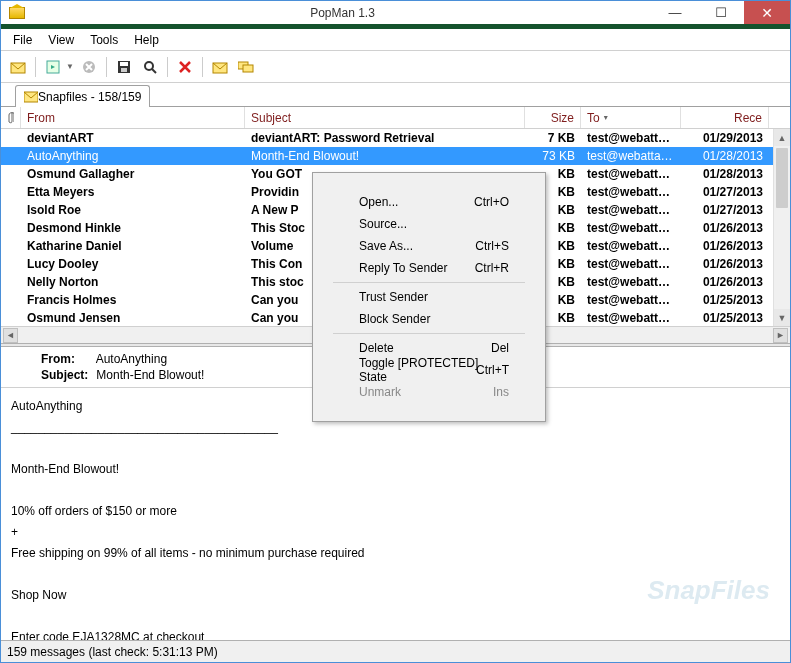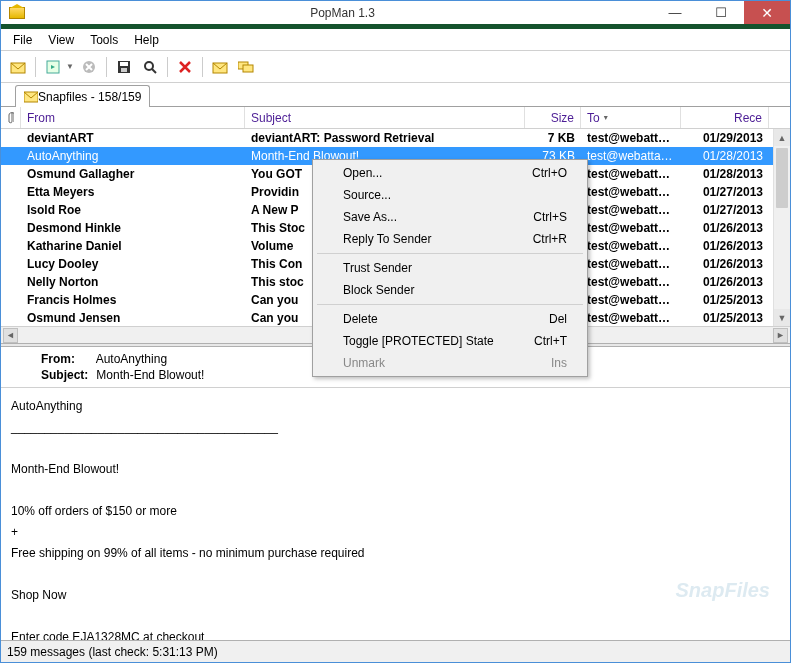--- a/index.html
+++ b/index.html
@@ -15,46 +15,46 @@
 .menubar { height: 22px; display: flex; align-items: center; padding: 0 4px; border-bottom: 1px solid #d0d0d0; background: #fff; }
 .menu-item { padding: 2px 8px; cursor: default; }
 .toolbar { height: 32px; display: flex; align-items: center; padding: 0 6px; gap: 4px; border-bottom: 1px solid #d0d0d0; background: #fff; }
 .tb-btn { width: 22px; height: 22px; display: flex; align-items: center; justify-content: center; }
 .tb-sep { width: 1px; height: 20px; background: #ccc; margin: 0 2px; }
 .tb-dropdown { font-size: 8px; color: #666; margin-left: -2px; }
 .tabrow { height: 24px; display: flex; align-items: flex-end; padding: 0 4px; border-bottom: 1px solid #a0a0a0; background: #fff; }
 .tab { height: 22px; padding: 0 8px; display: flex; align-items: center; border: 1px solid #a0a0a0; border-bottom: none; border-radius: 3px 3px 0 0; background: #fff; position: relative; top: 1px; margin-left: 10px; }
 .list-area { flex: 1; display: flex; flex-direction: column; min-height: 0; overflow: hidden; }
 .list-header { height: 22px; display: flex; border-bottom: 1px solid #d0d0d0; background: #fff; }
-.list-header .col { border-right: 1px solid #e0e0e0; padding: 3px 6px; font-weight: normal; color: #4c1d95; display: flex; align-items: center; }
+.list-header .col { border-right: 1px solid #e0e0e0; padding: 3px 6px; font-weight: normal; color: #7f1d1d; display: flex; align-items: center; }
 .list-header .col.right { justify-content: flex-end; }
 .list-header .col.sort:after { content: "▾"; font-size: 8px; margin-left: 4px; color: #666; }
 .col-att { width: 20px; }
 .col-from { width: 224px; }
 .col-subject { width: 280px; }
 .col-size { width: 56px; text-align: right; }
 .col-to { width: 100px; }
 .col-recv { width: 88px; text-align: right; }
 .list-body { flex: 1; overflow: hidden; position: relative; }
 .row { height: 18px; display: flex; align-items: center; }
 .row .cell { padding: 0 6px; white-space: nowrap; overflow: hidden; text-overflow: ellipsis; }
 .row.bold { font-weight: bold; }
 .row.selected { background: #3399ff; color: #fff; }
 .hscroll { height: 17px; background: #f0f0f0; border-top: 1px solid #d0d0d0; display: flex; align-items: center; justify-content: space-between; padding: 0 2px; }
 .hscroll .arrow { width: 15px; height: 15px; background: #e0e0e0; border: 1px solid #c0c0c0; font-size: 9px; display: flex; align-items: center; justify-content: center; color: #666; }
 .divider { height: 4px; background: #e8e8e8; border-top: 1px solid #b0b0b0; border-bottom: 1px solid #b0b0b0; cursor: ns-resize; }
 .preview-header { padding: 4px 8px; border-bottom: 1px solid #d0d0d0; background: #fff; line-height: 16px; }
 .preview-header b { display: inline-block; width: 52px; margin-left: 32px; }
 .preview-body { flex: 1; padding: 8px 10px; font-family: "Courier New", monospace; font-size: 13px; line-height: 20px; white-space: pre-wrap; overflow: auto; background: #fff; position: relative; }
-.watermark { position: absolute; right: 20px; bottom: 40px; font-size: 20px; font-style: italic; font-weight: bold; color: rgba(120,170,200,0.25); font-family: "Segoe UI", sans-serif; }
+.watermark { position: absolute; right: 20px; bottom: 40px; font-size: 26px; font-style: italic; font-weight: bold; color: rgba(120,170,200,0.25); font-family: "Segoe UI", sans-serif; }
 .statusbar { height: 22px; border-top: 1px solid #b0b0b0; background: #f0f0f0; padding: 3px 6px; display: flex; align-items: center; }
 .vscroll { position: absolute; right: 0; top: 0; bottom: 0; width: 17px; background: #f0f0f0; border-left: 1px solid #e0e0e0; }
 .vscroll .arrow { height: 17px; background: #e8e8e8; font-size: 9px; display: flex; align-items: center; justify-content: center; color: #666; }
 .vscroll .thumb { position: absolute; left: 2px; right: 2px; top: 19px; height: 60px; background: #cdcdcd; border-radius: 1px; }
-.context-menu { position: absolute; left: 312px; top: 159px; width: 276px; background: #f0f0f0; border: 1px solid #a0a0a0; box-shadow: 2px 2px 4px rgba(0,0,0,0.25); padding: 2px; z-index: 100; }
+.context-menu { position: absolute; left: 312px; top: 172px; width: 234px; background: #f0f0f0; border: 1px solid #a0a0a0; box-shadow: 2px 2px 4px rgba(0,0,0,0.25); padding: 18px; z-index: 100; }
 .ctx-item { height: 22px; display: flex; align-items: center; padding: 0 22px 0 28px; color: #000; position: relative; }
 .ctx-item.disabled { color: #888; }
 .ctx-item .shortcut { position: absolute; right: 18px; }
 .ctx-sep { height: 1px; background: #d0d0d0; margin: 3px 2px; }
 svg { display: block; }
 </style>
 </head>
 <body>
 
 <div class="window">

